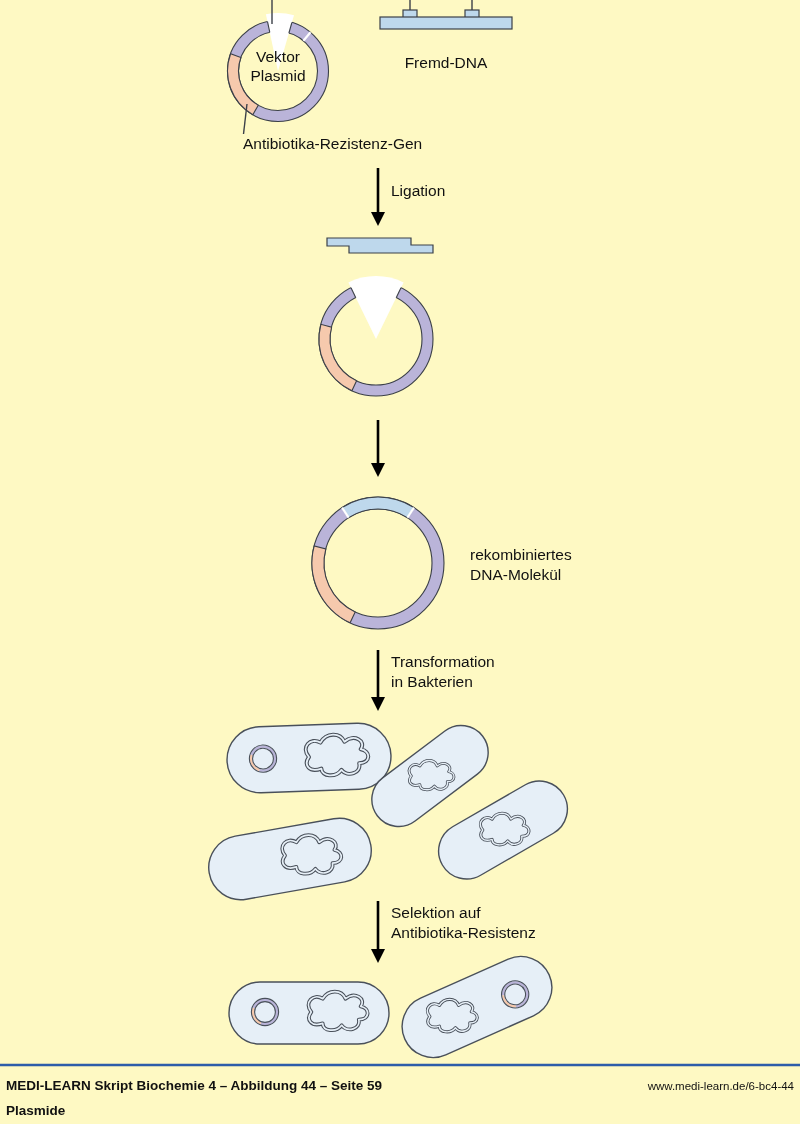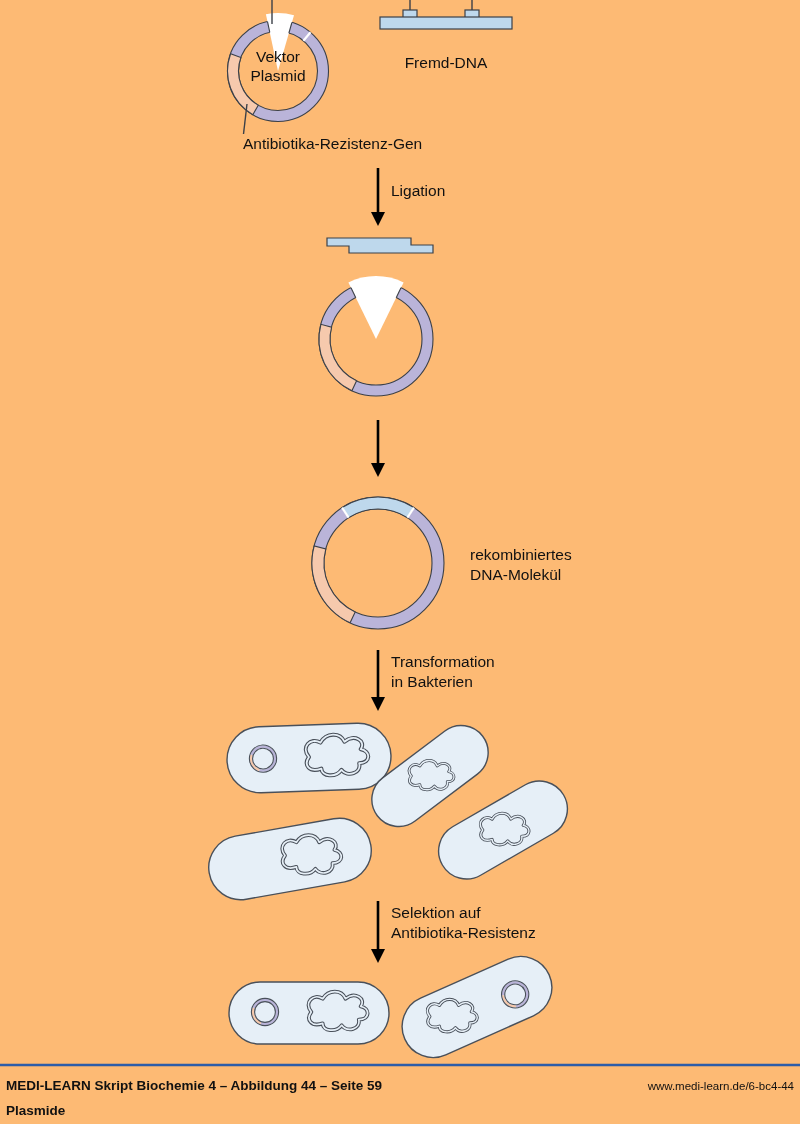--- a/index.html
+++ b/index.html
@@ -5,21 +5,21 @@
   :root{
     --vector-purple:#bab4d9;
     --resistance-salmon:#f6c9ad;
     --foreign-blue:#bed8ec;
     --bacteria-fill:#e6eff7;
     --outline:#3b4048;
     --footer-line:#2d5da9;
     --text:#111111;
   }
   html,body{margin:0;padding:0;background:#ffffff;}
-  .page{width:800px;height:1124px;position:relative;background:#fdba74;font-family:"Liberation Sans",sans-serif;overflow:hidden;}
+  .page{width:800px;height:1124px;position:relative;background:#fef9c3;font-family:"Liberation Sans",sans-serif;overflow:hidden;}
   svg{display:block;}
   svg text{fill:var(--text);font-family:"Liberation Sans",sans-serif;}
   .lbl{font-size:15.5px;}
   .ring-base{fill:none;stroke:var(--vector-purple);}
   .ring-outline{fill:none;stroke:var(--outline);stroke-width:1.1;}
   .seg-salmon{fill:var(--resistance-salmon);stroke:var(--outline);stroke-width:1.1;}
   .seg-blue{fill:var(--foreign-blue);stroke:var(--outline);stroke-width:1.1;}
   .bar-blue{fill:var(--foreign-blue);stroke:var(--outline);stroke-width:1.2;}
   .gap-mask{fill:#ffffff;stroke:none;}
   .cap{stroke:var(--outline);stroke-width:1.1;}

